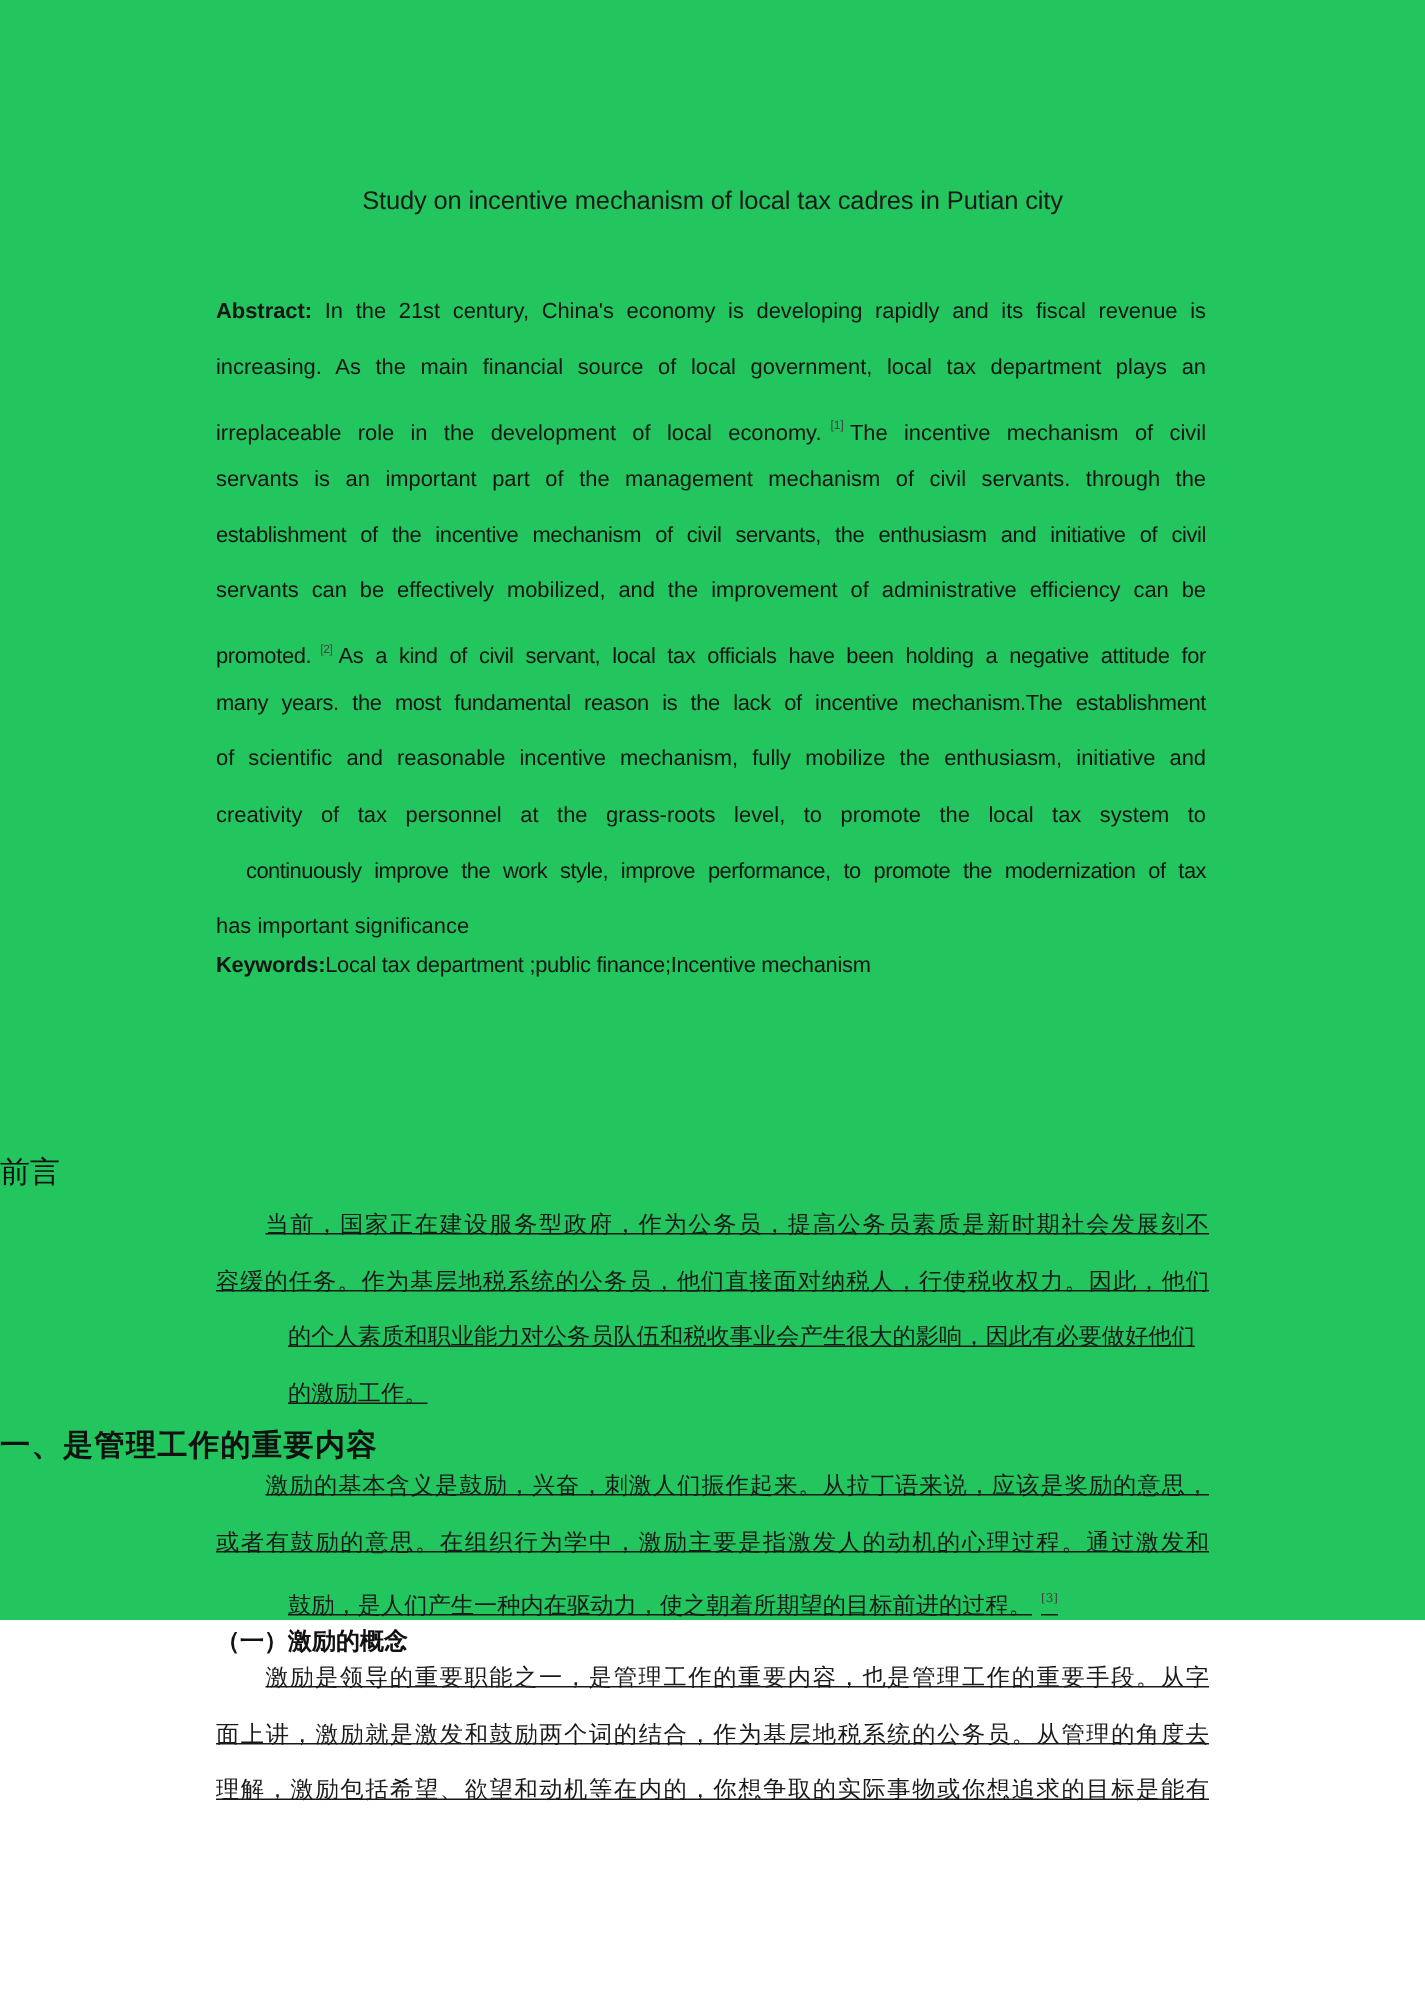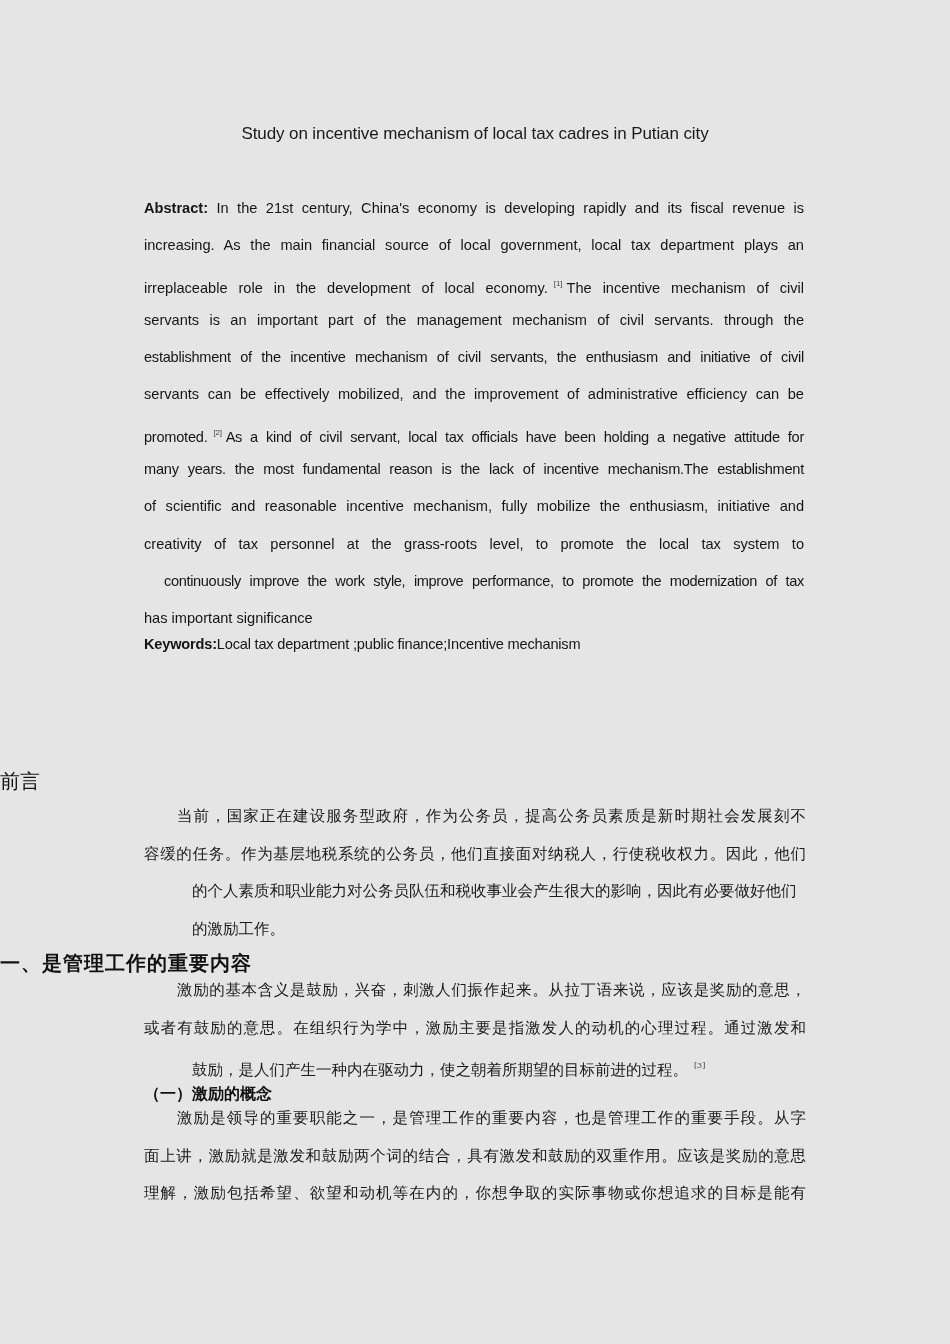--- a/index.html
+++ b/index.html
@@ -12,22 +12,22 @@
       height: 1344px;
       position: relative;
       overflow: hidden;
       color: #111111;
       font-family: "Liberation Sans", "DejaVu Sans", sans-serif;
     }
     .page {
       position: absolute;
       left: 0; top: 0;
       width: 950px;
-      height: 1344px;
-      background: #e5e5e5;
+      height: 1080px;
+      background: #22c55e;
     }
     .title {
       position: absolute;
       left: 0; right: 0;
       top: 124px;
       text-align: center;
       font-size: 17px;
       letter-spacing: -0.1px;
       color: #1a1a1a;
     }
@@ -88,20 +88,21 @@
       letter-spacing: 1px;
     }
     .cn-para {
       position: absolute;
       left: 144px;
       width: 662px;
       font-family: "DejaVu Serif", serif;
       font-size: 15.5px;
       line-height: 37.5px;
       color: #1a1a1a;
+      text-decoration: underline;
     }
     .cn-para .line {
       display: block;
       white-space: nowrap;
       height: 37.5px;
       text-align: justify;
       text-align-last: justify;
     }
     .cn-para .line.last {
       text-align-last: left;
@@ -158,17 +159,17 @@
   <div class="cn-para" style="top: 972px;">
     <span class="line indent">激励的基本含义是鼓励，兴奋，刺激人们振作起来。从拉丁语来说，应该是奖励的意思，</span>
     <span class="line">或者有鼓励的意思。在组织行为学中，激励主要是指激发人的动机的心理过程。通过激发和</span>
     <span class="line last"><span>鼓励，是人们产生一种内在驱动力，使之朝着所期望的目标前进的过程。</span><span class="sup">[3]</span></span>
   </div>
 
   <div class="sub-title">（一）激励的概念</div>
 
   <div class="cn-para" style="top: 1100px;">
     <span class="line indent">激励是领导的重要职能之一，是管理工作的重要内容，也是管理工作的重要手段。从字</span>
-    <span class="line">面上讲，激励就是激发和鼓励两个词的结合，具有激发和鼓励的双重作用。应该是奖励的意思</span>
+    <span class="line">面上讲，激励就是激发和鼓励两个词的结合，作为基层地税系统的公务员。从管理的角度去</span>
     <span class="line">理解，激励包括希望、欲望和动机等在内的，你想争取的实际事物或你想追求的目标是能有</span>
   </div>
 
 </div>
 
 </body></html>

